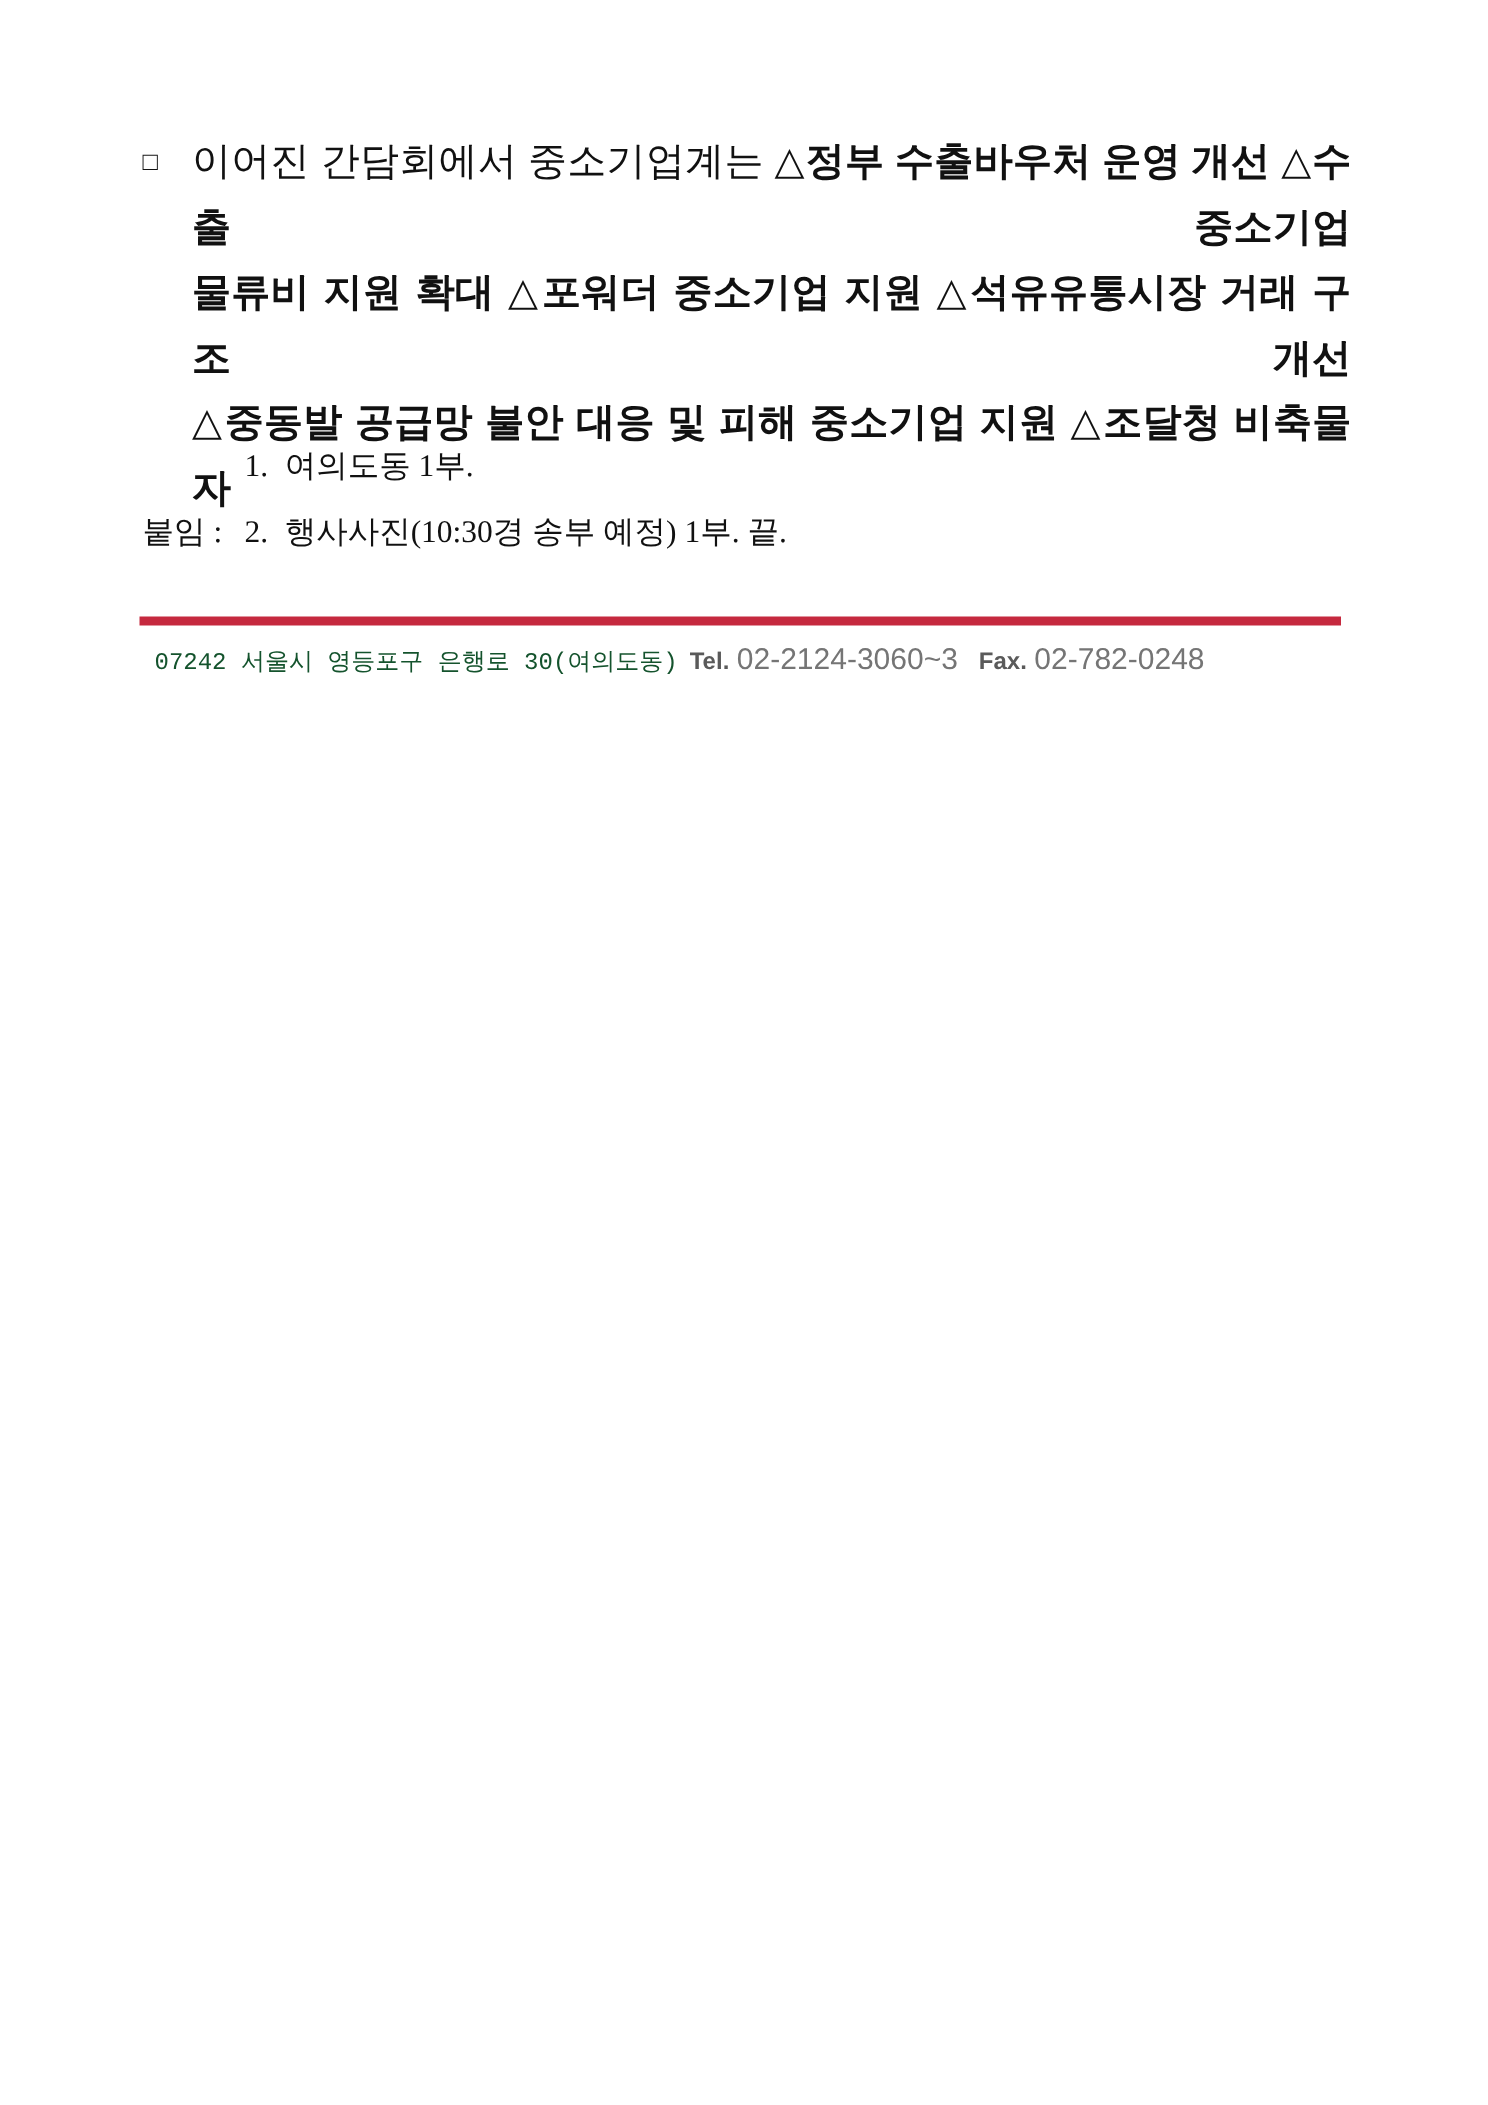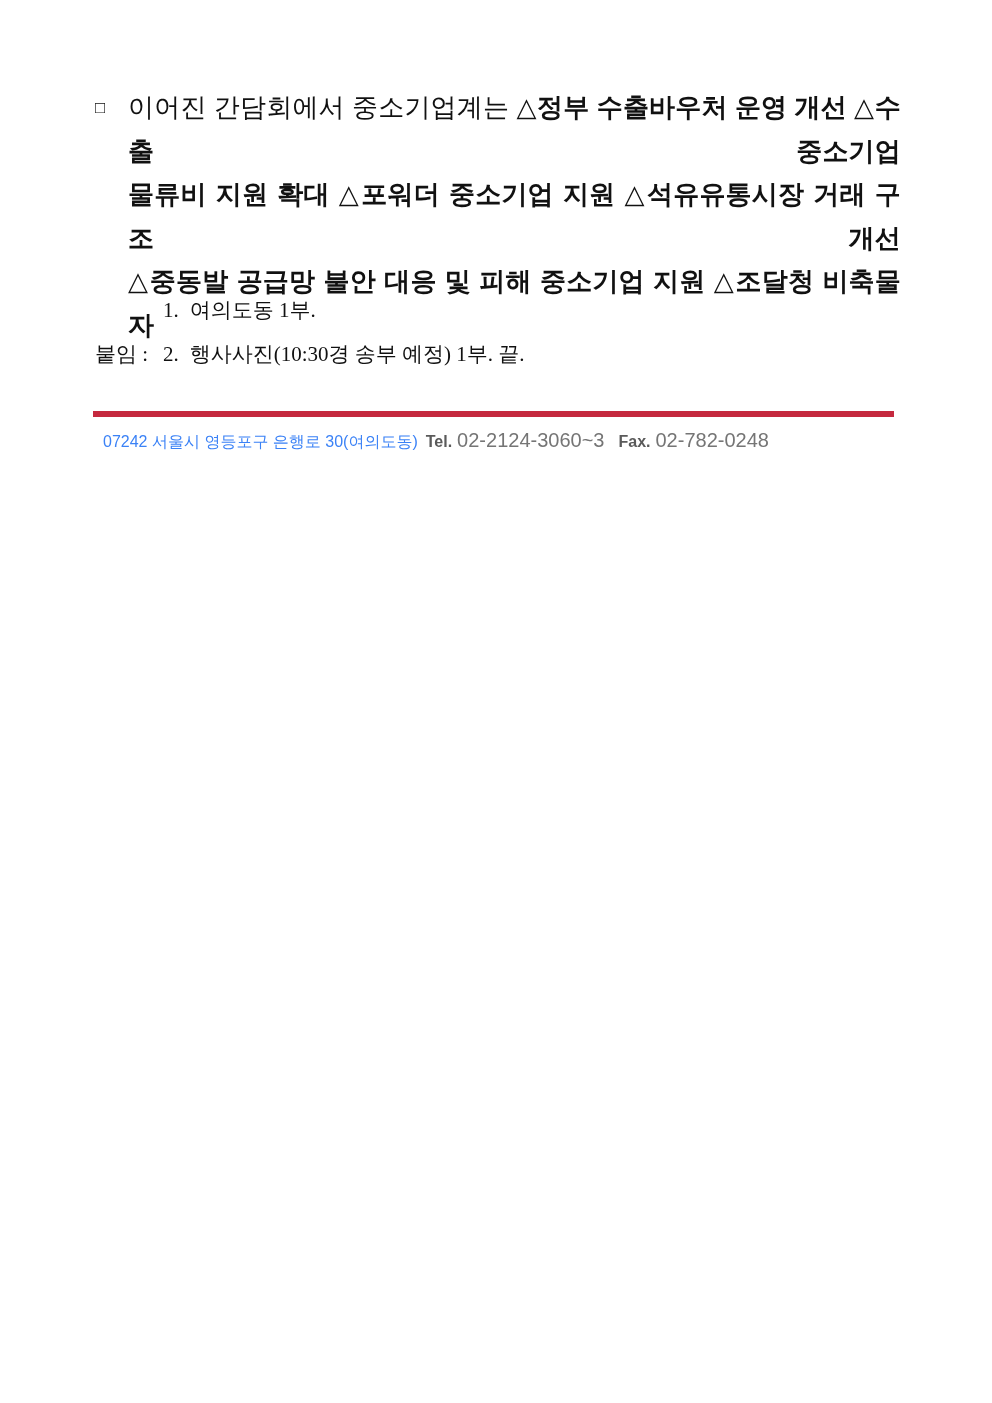--- a/index.html
+++ b/index.html
@@ -127,20 +127,20 @@
     <div class="attach-label">붙임 :</div>
     <div class="attach-items">
       <div class="attach-item"><span class="num">1.</span><span>여의도동 1부.</span></div>
       <div class="attach-item"><span class="num">2.</span><span>행사사진(10:30경 송부 예정) 1부. 끝.</span></div>
     </div>
   </div>
 
   <div class="divider" style="background: rgb(197, 41, 62);"></div>
 
   <div class="footer">
-    <span class="footer-address" style="color: #3b82f6;">07242 서울시 영등포구 은행로 30(여의도동)</span>
+    <span class="footer-address" style="color: #14532d; font-family: Liberation Mono, monospace;">07242 서울시 영등포구 은행로 30(여의도동)</span>
     <span class="footer-contact-label">Tel.</span>
     <span class="footer-contact-number">02-2124-3060~3</span>
     <span class="footer-contact-label">Fax.</span>
     <span class="footer-contact-number">02-782-0248</span>
   </div>
 
 </div>
 
 </body></html>

